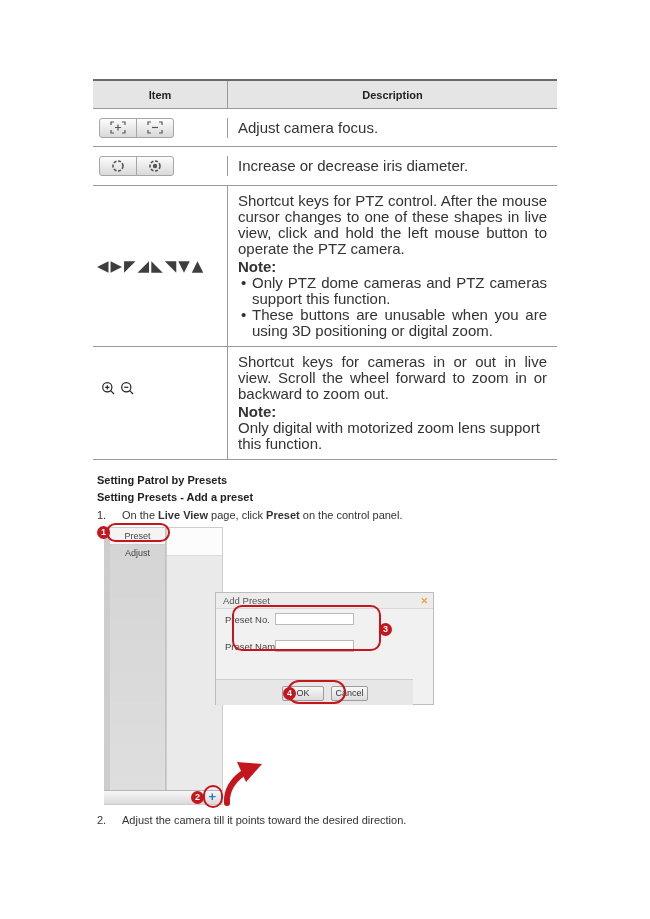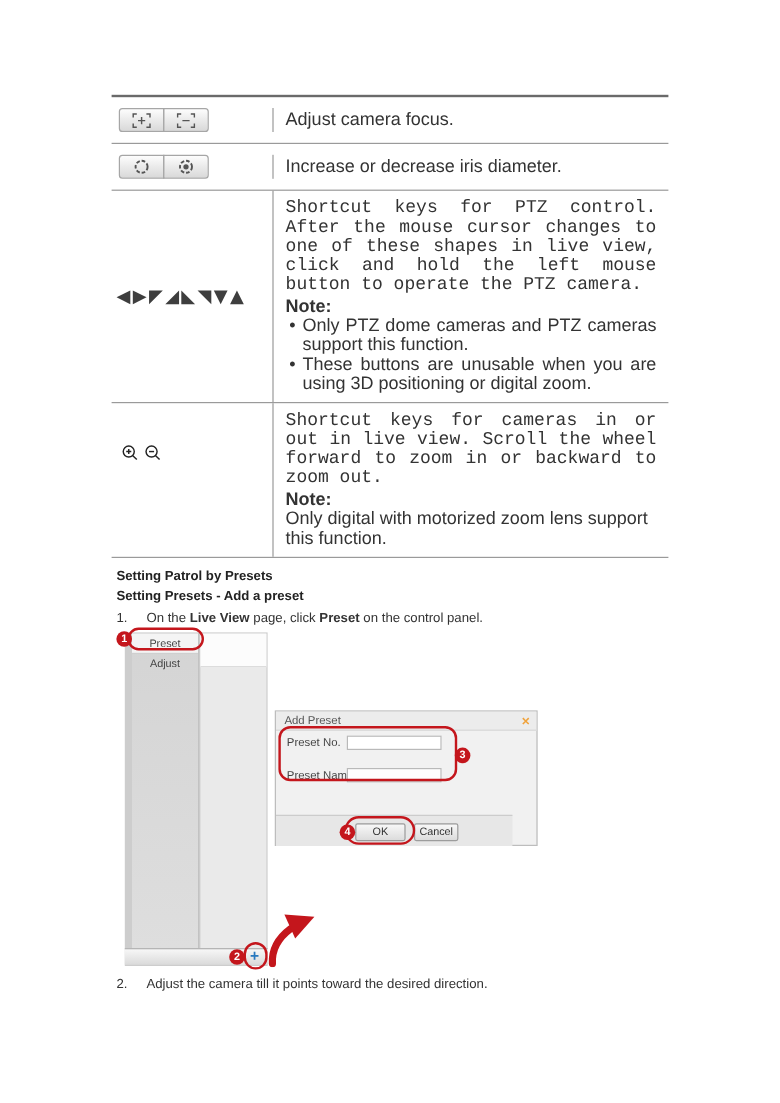--- a/index.html
+++ b/index.html
@@ -18,21 +18,21 @@
   .td-item { width:135px; border-right:1px solid #9a9a9a; display:flex;
              align-items:center; flex-shrink:0; }
   .td-desc { flex:1; padding:7px 10px; font-size:15px; line-height:16px; }
   .th { height:27px; background:#e5e5e5; font-weight:bold; font-size:11px;
         display:flex; align-items:center; justify-content:center; color:#222; }
   .hdr .td-item { border-right:1px solid #9a9a9a; }
   .r-sm  { min-height:38px; align-items:center; }
   .r-sm .td-desc { display:flex; align-items:center; padding-top:0; padding-bottom:0; }
   .r-lg4 { min-height:136px; }
   .r-lg5 { min-height:87px; }
-  .just { text-align:justify;font-family:Liberation Mono, monospace; }
+  .just { text-align:justify; }
 
   
   .btn-group { display:flex; margin-left:6px; }
   .ui-btn { width:38px; height:20px; border:1px solid #a6a6a6; border-radius:3px;
             background:linear-gradient(180deg,#fdfdfd 0%,#ececec 45%,#d9d9d9 100%);
             display:flex; align-items:center; justify-content:center; }
   .ui-btn + .ui-btn { margin-left:-1px; border-top-left-radius:0; border-bottom-left-radius:0; }
   .ui-btn:first-child { border-top-right-radius:0; border-bottom-right-radius:0; }
 
   .ptz-glyphs { font-family:"DejaVu Sans", sans-serif; font-size:15px; color:#3e3e3e;
@@ -60,21 +60,21 @@
   .tab-selected { background:#f4f4f4; border-bottom:1px solid #cfcfcf; }
   .panel-content { position:absolute; left:63px; top:1px; width:55px; height:262px;
                    background:#eaeaea; }
   .panel-content-white { height:28px; background:#fcfcfc; border-bottom:1px solid #dcdcdc; }
   .panel-bottombar { position:absolute; left:0; top:263px; width:119px; height:14px;
                      background:linear-gradient(180deg,#f7f7f7,#dadada);
                      border-top:1px solid #b5b5b5; }
   .add-plus { position:absolute; right:7px; top:-2px; color:#2878be; font-size:13px;
               font-weight:bold; line-height:16px; cursor:default; }
 
-  .dialog { position:absolute; left:229px; top:592px; width:219px; height:113px;
+  .dialog { position:absolute; left:215px; top:592px; width:219px; height:113px;
             background:#f1f1f1; border:1px solid #bdbdbd; }
   .dialog-title { height:16px; background:#ececec; border-bottom:1px solid #d8d8d8;
                   font-size:9.5px; color:#555; line-height:16px; padding-left:7px;
                   position:relative; }
   .dialog-close { position:absolute; right:5px; top:0; color:#f0a23a; font-size:9px;
                   font-weight:bold; line-height:16px; }
   .field-row { position:absolute; left:9px; font-size:9.5px; color:#444; height:14px; }
   .field-row label { line-height:13px; }
   .field-input { position:absolute; left:50px; top:0; width:79px; height:12px;
                  border:1px solid #b9b9b9; background:#ffffff; font-size:9px; padding:0 2px; }
@@ -92,20 +92,24 @@
            text-align:center; line-height:13px; z-index:5; }
   .oval  { position:absolute; border:2px solid #c4161c; border-radius:10px; z-index:4; }
   .ann-arrow { position:absolute; left:222px; top:760px; z-index:4; }
 </style>
 </head>
 <body>
 
 <div class="page">
 
   <div class="tbl">
+    <div class="tr hdr">
+      <div class="td-item th">Item</div>
+      <div class="th" style="flex:1">Description</div>
+    </div>
 
     <div class="tr r-sm">
       <div class="td-item">
         <div class="btn-group">
           <span class="ui-btn">
             <svg width="16" height="13" viewBox="0 0 16 13">
               <g stroke="#555" stroke-width="1.2" fill="none">
                 <path d="M1,4 V1 H4"></path>
                   <path d="M12,1 H15 V4"></path>
                 <path d="M15,9 V12 H12"></path>

